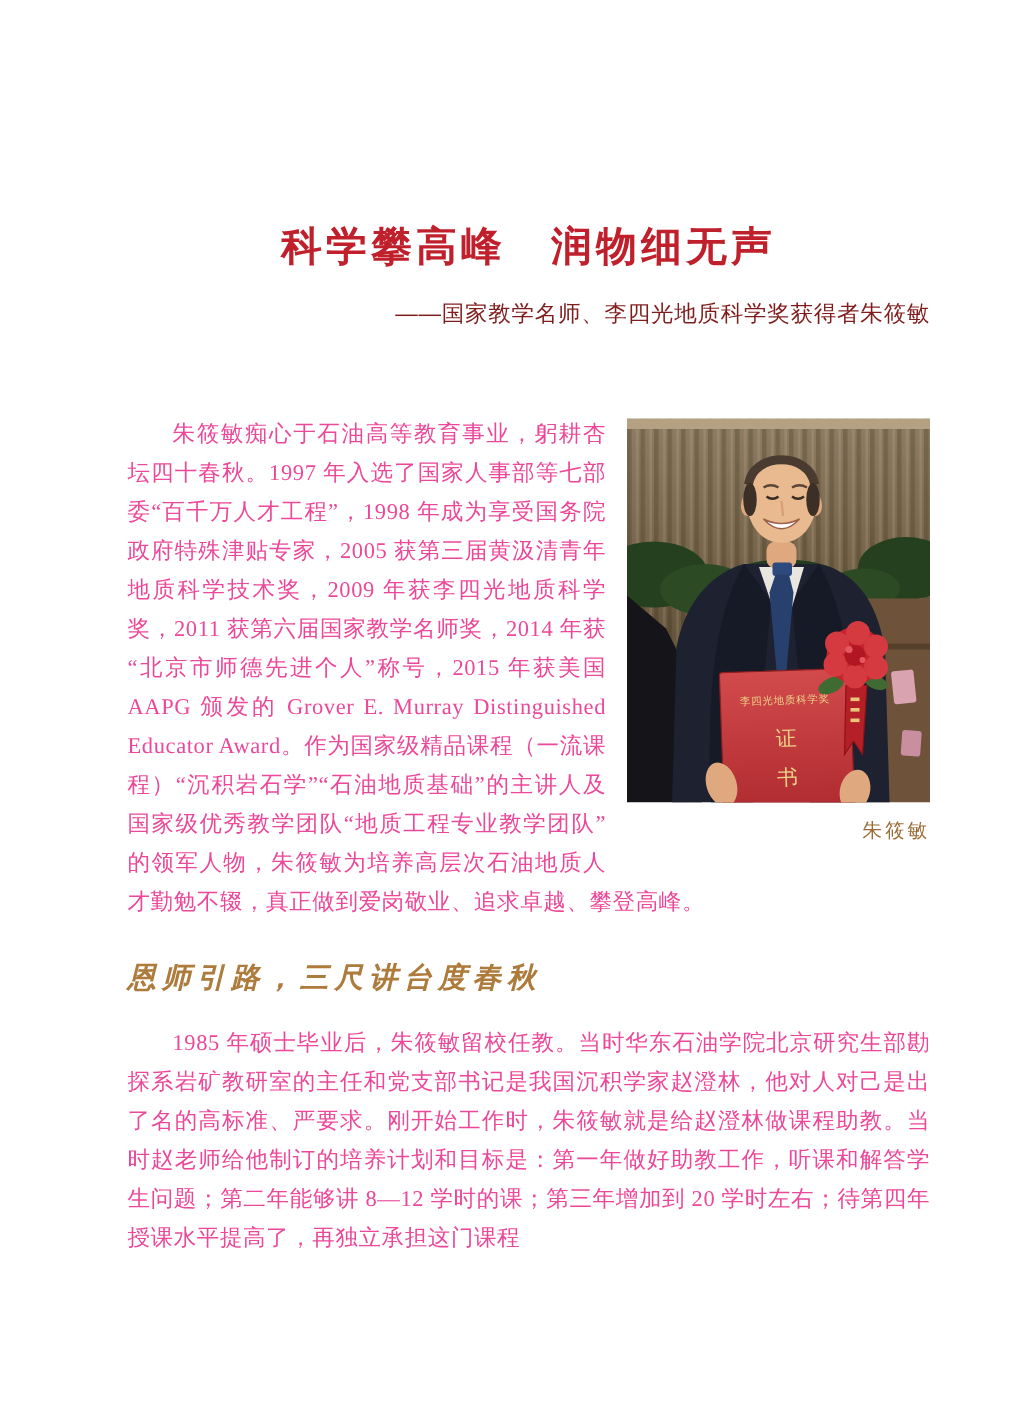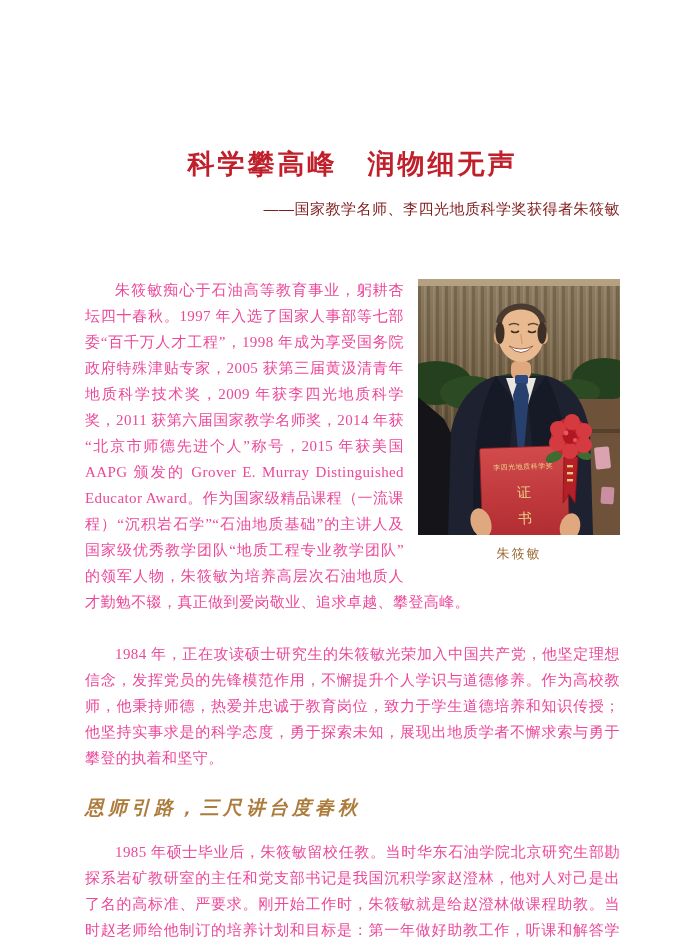--- a/index.html
+++ b/index.html
@@ -44,21 +44,21 @@
   .clear{clear:both;}
   .mt{margin-top:26px;}
   .photo-figure{
     float:right;
     width:202px;
     margin:2px 0 6px 14px;
   }
   .photo-figure svg{display:block;width:202px;height:256px;}
   .photo-caption{
     margin-top:10px;
-    text-align:center;
+    text-align:right;
     font-size:13px;
     color:#9a6b35;
     letter-spacing:2px;
   }
   .section-heading{
     margin:24px 0 18px 0;
     font-size:19px;
     font-weight:700;
     font-style:italic;
     color:#ad7b3c;
@@ -181,20 +181,19 @@
             <circle cx="148" cy="154" r="2.4" fill="#e5595e"></circle>
             <circle cx="157" cy="161" r="2" fill="#e5595e"></circle>
           </g>
         </svg>
         <figcaption class="photo-caption">朱筱敏</figcaption>
       </figure>
 
       <p class="body-text">朱筱敏痴心于石油高等教育事业，躬耕杏坛四十春秋。1997 年入选了国家人事部等七部委“百千万人才工程”，1998 年成为享受国务院政府特殊津贴专家，2005 获第三届黄汲清青年地质科学技术奖，2009 年获李四光地质科学奖，2011 获第六届国家教学名师奖，2014 年获“北京市师德先进个人”称号，2015 年获美国 AAPG 颁发的 Grover E. Murray Distinguished Educator Award。作为国家级精品课程（一流课程）“沉积岩石学”“石油地质基础”的主讲人及国家级优秀教学团队“地质工程专业教学团队”的领军人物，朱筱敏为培养高层次石油地质人才勤勉不辍，真正做到爱岗敬业、追求卓越、攀登高峰。</p>
     </div>
 
-    <p class="body-text clear mt">1984 年，正在攻读硕士研究生的朱筱敏光荣加入中国共产党，他坚定理想信念，发挥党员的先锋模范作用，不懈提升个人学识与道德修养。作为高校教师，他秉持师德，热爱并忠诚于教育岗位，致力于学生道德培养和知识传授；他坚持实事求是的科学态度，勇于探索未知，展现出地质学者不懈求索与勇于攀登的执着和坚守。</p>
 
     <h2 class="section-heading">恩师引路，三尺讲台度春秋</h2>
 
     <p class="body-text">1985 年硕士毕业后，朱筱敏留校任教。当时华东石油学院北京研究生部勘探系岩矿教研室的主任和党支部书记是我国沉积学家赵澄林，他对人对己是出了名的高标准、严要求。刚开始工作时，朱筱敏就是给赵澄林做课程助教。当时赵老师给他制订的培养计划和目标是：第一年做好助教工作，听课和解答学生问题；第二年能够讲 8—12 学时的课；第三年增加到 20 学时左右；待第四年授课水平提高了，再独立承担这门课程</p>
 
   </div>
 </div>
 
 </body></html>

